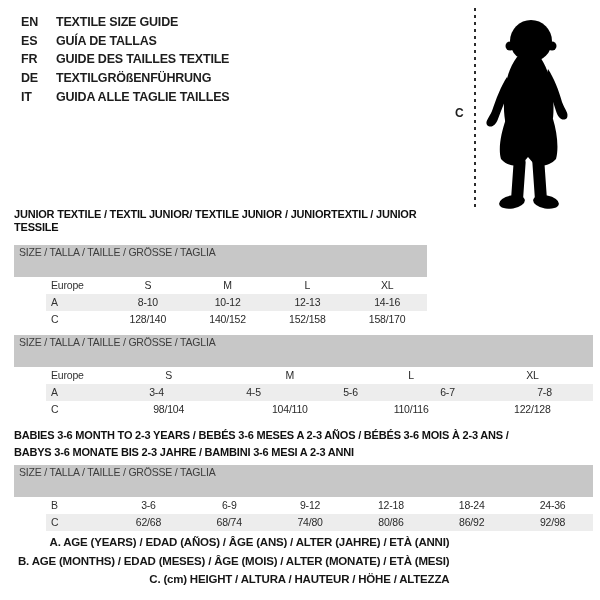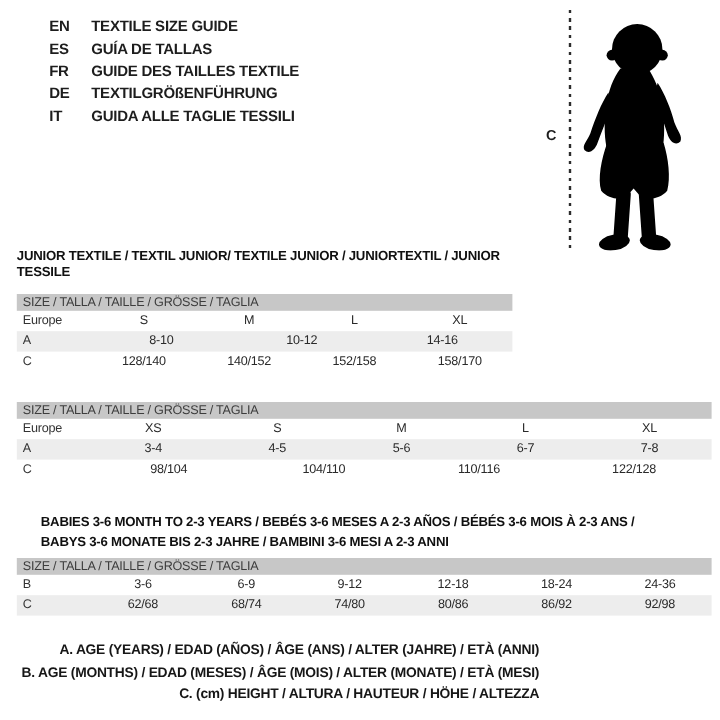--- a/index.html
+++ b/index.html
@@ -5,48 +5,48 @@
   * { margin:0; padding:0; box-sizing:border-box; }
   html,body { width:600px; height:600px; }
   body {
     position:relative; overflow:hidden; background:#ffffff;
     font-family:"Liberation Sans", sans-serif; color:#1d1d1d;
     letter-spacing:-0.2px;
   }
   .abs { position:absolute; }
 
   
-  .lang-block { left:41px; top:13px; }
+  .lang-block { left:21px; top:13px; }
   .lang-row { display:flex; line-height:18.7px; font-weight:bold; font-size:12.5px; }
   .lang-code { width:35px; }
 
   
   .figure-line {
     left:474px; top:8px; width:2px; height:202px;
     background-image:repeating-linear-gradient(to bottom,#2c2c2c 0 3px,transparent 3px 7px);
   }
   .figure-label { left:455px; top:106px; font-weight:bold; font-size:12px; }
   .baby-svg { left:481px; top:9px; }
 
   
   .table-block { left:14px; }
   .t1 { top:208px; width:413px; }
   .t2 { top:319px; width:579px; }
   .t3 { top:427px; width:579px; }
   .table-title { font-size:11px; font-weight:bold; line-height:13px; color:#101010; }
-  .t3 .table-title div { line-height:16.5px;margin-left:20px; }
+  .t3 .table-title div { line-height:16.5px; }
   .sub { font-size:7.5px; vertical-align:-2px; }
   .size-bar {
-    height:14px; background:#c7c7c7; font-size:10.5px; line-height:14px;
+    height:32px; background:#c7c7c7; font-size:10.5px; line-height:14px;
     padding-left:5px; color:#3d3d3d; font-weight:normal;
   }
   .t1 .size-bar { margin-top:11px; }
   .t2 .size-bar { margin-top:16px; }
   .t3 .size-bar { margin-top:5px; }
-  .trow { display:flex; height:17px; line-height:17px; font-size:10.5px; font-weight:normal; }
+  .trow { display:flex; height:17px; line-height:17px; font-size:10.5px; font-weight:normal;margin-left:32px; }
   .trow.stripe { background:#ededed; }
   .cell { flex:1; text-align:center; color:#2a2a2a; }
   .cell.label { flex:0 0 62px; text-align:left; padding-left:5px; color:#333333; }
 
   
   .footnotes { left:18px; top:533px;text-align:right; }
   .footnote { font-size:11.5px; font-weight:bold; line-height:18.5px; color:#161616; }
 </style>
 </head>
 <body>
@@ -63,21 +63,21 @@
   <div class="lang-row">
     <span class="lang-code">FR</span>
     <span class="lang-title">GUIDE DES TAILLES TEXTILE</span>
   </div>
   <div class="lang-row">
     <span class="lang-code">DE</span>
     <span class="lang-title">TEXTILGRÖßENFÜHRUNG</span>
   </div>
   <div class="lang-row">
     <span class="lang-code">IT</span>
-    <span class="lang-title">GUIDA ALLE TAGLIE TESSILI</span>
+    <span class="lang-title">GUIDA ALLE TAGLIE TAILLES</span>
   </div>
 </div>
 
 <span class="abs figure-label">C</span>
 <div class="abs figure-line"></div>
 <svg class="abs baby-svg" width="95" height="200" viewBox="0 0 95 200">
   <g fill="#000000">
     <circle cx="50" cy="32" r="21"></circle>
     <circle cx="29" cy="37" r="4.5"></circle>
     <circle cx="71" cy="37" r="4.5"></circle>
@@ -99,36 +99,36 @@
     <span class="cell label">Europe</span>
     <span class="cell">S</span>
     <span class="cell">M</span>
     <span class="cell">L</span>
     <span class="cell">XL</span>
   </div>
   <div class="trow stripe">
     <span class="cell label">A</span>
     <span class="cell">8-10</span>
     <span class="cell">10-12</span>
+    <span class="cell">12-13</span>
     <span class="cell">14-16</span>
   </div>
   <div class="trow">
     <span class="cell label">C</span>
     <span class="cell">128/140</span>
     <span class="cell">140/152</span>
     <span class="cell">152/158</span>
     <span class="cell">158/170</span>
   </div>
 </div>
 
 <div class="abs table-block t2">
   <div class="size-bar">SIZE / TALLA / TAILLE / GRÖSSE / TAGLIA</div>
   <div class="trow">
     <span class="cell label">Europe</span>
-    <span class="cell">XS</span>
     <span class="cell">S</span>
     <span class="cell">M</span>
     <span class="cell">L</span>
     <span class="cell">XL</span>
   </div>
   <div class="trow stripe">
     <span class="cell label">A</span>
     <span class="cell">3-4</span>
     <span class="cell">4-5</span>
     <span class="cell">5-6</span>

